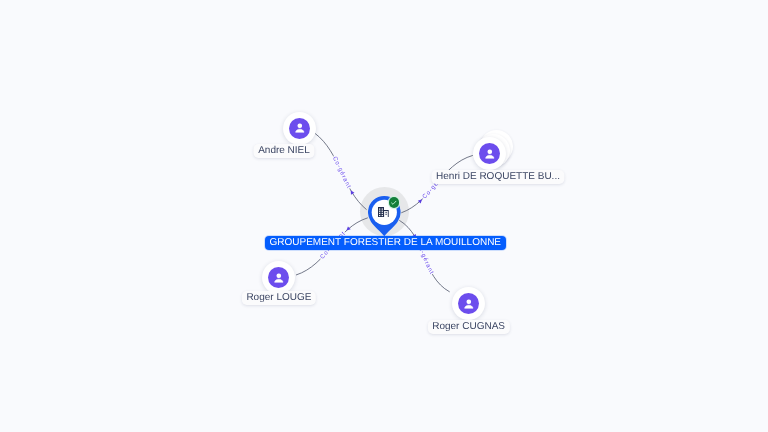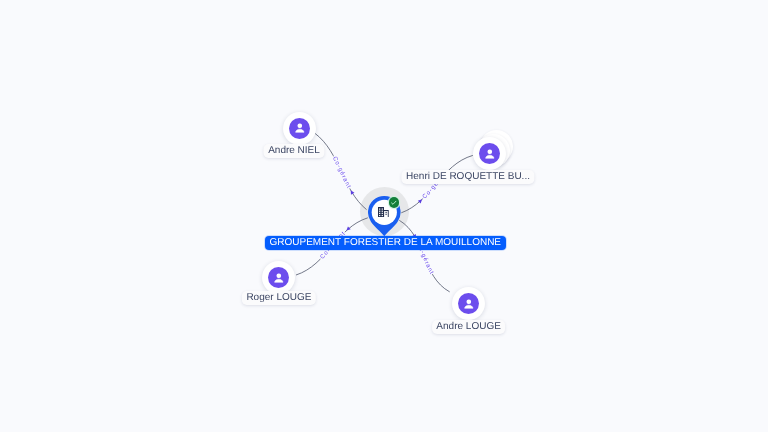--- a/index.html
+++ b/index.html
@@ -97,34 +97,34 @@
   <div class="clabel" style="left:264.5px;top:236px">GROUPEMENT FORESTIER DE LA MOUILLONNE</div>
 
   <div class="node">
     <div class="pnode-circle" style="left:282.9px;top:111.6px"></div>
     <div class="pnode-inner" style="left:289px;top:117.7px">
       <svg width="13.6" height="13.6" viewBox="0 0 24 24">
         <rect x="8.0" y="4.4" width="8.0" height="8.0" rx="3.6" fill="#fff"></rect>
         <path d="M4.6 19.8 C5.4 16.5 8.4 14.4 12 14.4 C15.6 14.4 18.6 16.5 19.4 19.8 Z" fill="#fff" stroke="#fff" stroke-width="1.1" stroke-linejoin="round"></path>
         </svg>
     </div>
-    <div class="nlabel" style="left:294px;top:144.2px">Andre NIEL</div>
+    <div class="nlabel" style="left:284px;top:144.2px">Andre NIEL</div>
   </div>
 
   <div class="node">
     <div class="pnode-stack" style="left:480.2px;top:130.2px"></div>
     <div class="pnode-stack" style="left:476.8px;top:133.6px"></div>
     <div class="pnode-circle" style="left:473.2px;top:137.2px"></div>
     <div class="pnode-inner" style="left:479.1px;top:143.1px">
       <svg width="13.6" height="13.6" viewBox="0 0 24 24">
         <rect x="8.0" y="4.4" width="8.0" height="8.0" rx="3.6" fill="#fff"></rect>
         <path d="M4.6 19.8 C5.4 16.5 8.4 14.4 12 14.4 C15.6 14.4 18.6 16.5 19.4 19.8 Z" fill="#fff" stroke="#fff" stroke-width="1.1" stroke-linejoin="round"></path>
         </svg>
     </div>
-    <div class="nlabel" style="left:468px;top:169.5px">Henri DE ROQUETTE BU...</div>
+    <div class="nlabel" style="left:498px;top:169.5px">Henri DE ROQUETTE BU...</div>
   </div>
 
   <div class="node">
     <div class="pnode-circle" style="left:262px;top:261px"></div>
     <div class="pnode-inner" style="left:268px;top:267px">
       <svg width="13.6" height="13.6" viewBox="0 0 24 24">
         <rect x="8.0" y="4.4" width="8.0" height="8.0" rx="3.6" fill="#fff"></rect>
         <path d="M4.6 19.8 C5.4 16.5 8.4 14.4 12 14.4 C15.6 14.4 18.6 16.5 19.4 19.8 Z" fill="#fff" stroke="#fff" stroke-width="1.1" stroke-linejoin="round"></path>
         </svg>
     </div>
@@ -132,16 +132,16 @@
   </div>
 
   <div class="node">
     <div class="pnode-circle" style="left:452px;top:287px"></div>
     <div class="pnode-inner" style="left:458px;top:293px">
       <svg width="13.6" height="13.6" viewBox="0 0 24 24">
         <rect x="8.0" y="4.4" width="8.0" height="8.0" rx="3.6" fill="#fff"></rect>
         <path d="M4.6 19.8 C5.4 16.5 8.4 14.4 12 14.4 C15.6 14.4 18.6 16.5 19.4 19.8 Z" fill="#fff" stroke="#fff" stroke-width="1.1" stroke-linejoin="round"></path>
         </svg>
     </div>
-    <div class="nlabel" style="left:468.6px;top:319.6px">Andre LOUGE</div>
+    <div class="nlabel" style="left:468.6px;top:319.6px">Roger CUGNAS</div>
   </div>
 
 </div>
 
 </body></html>

